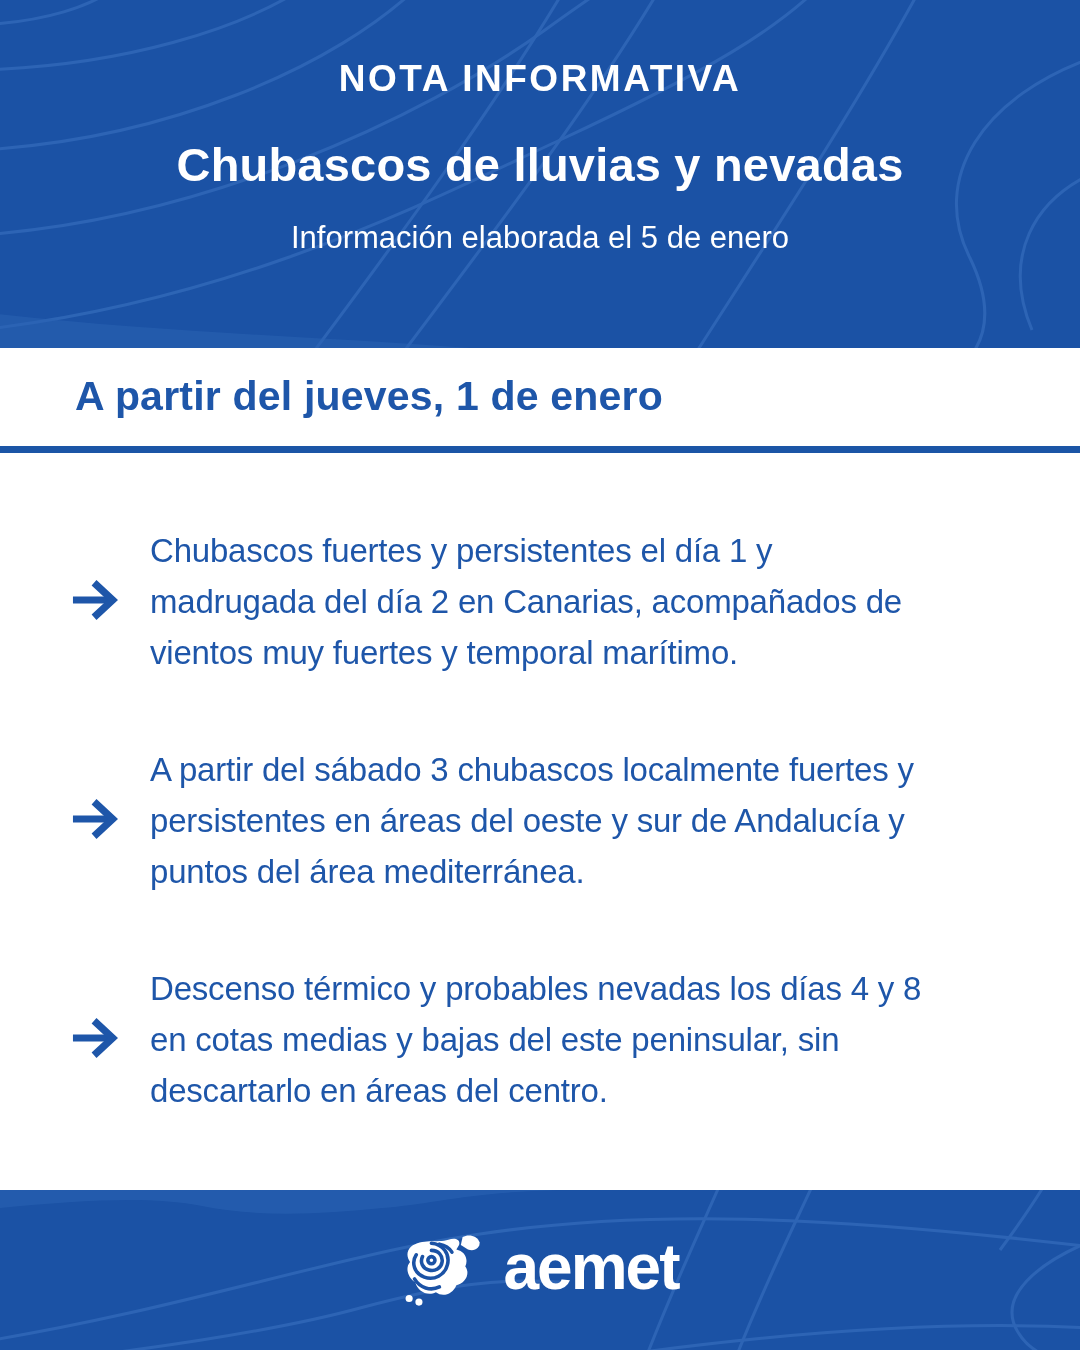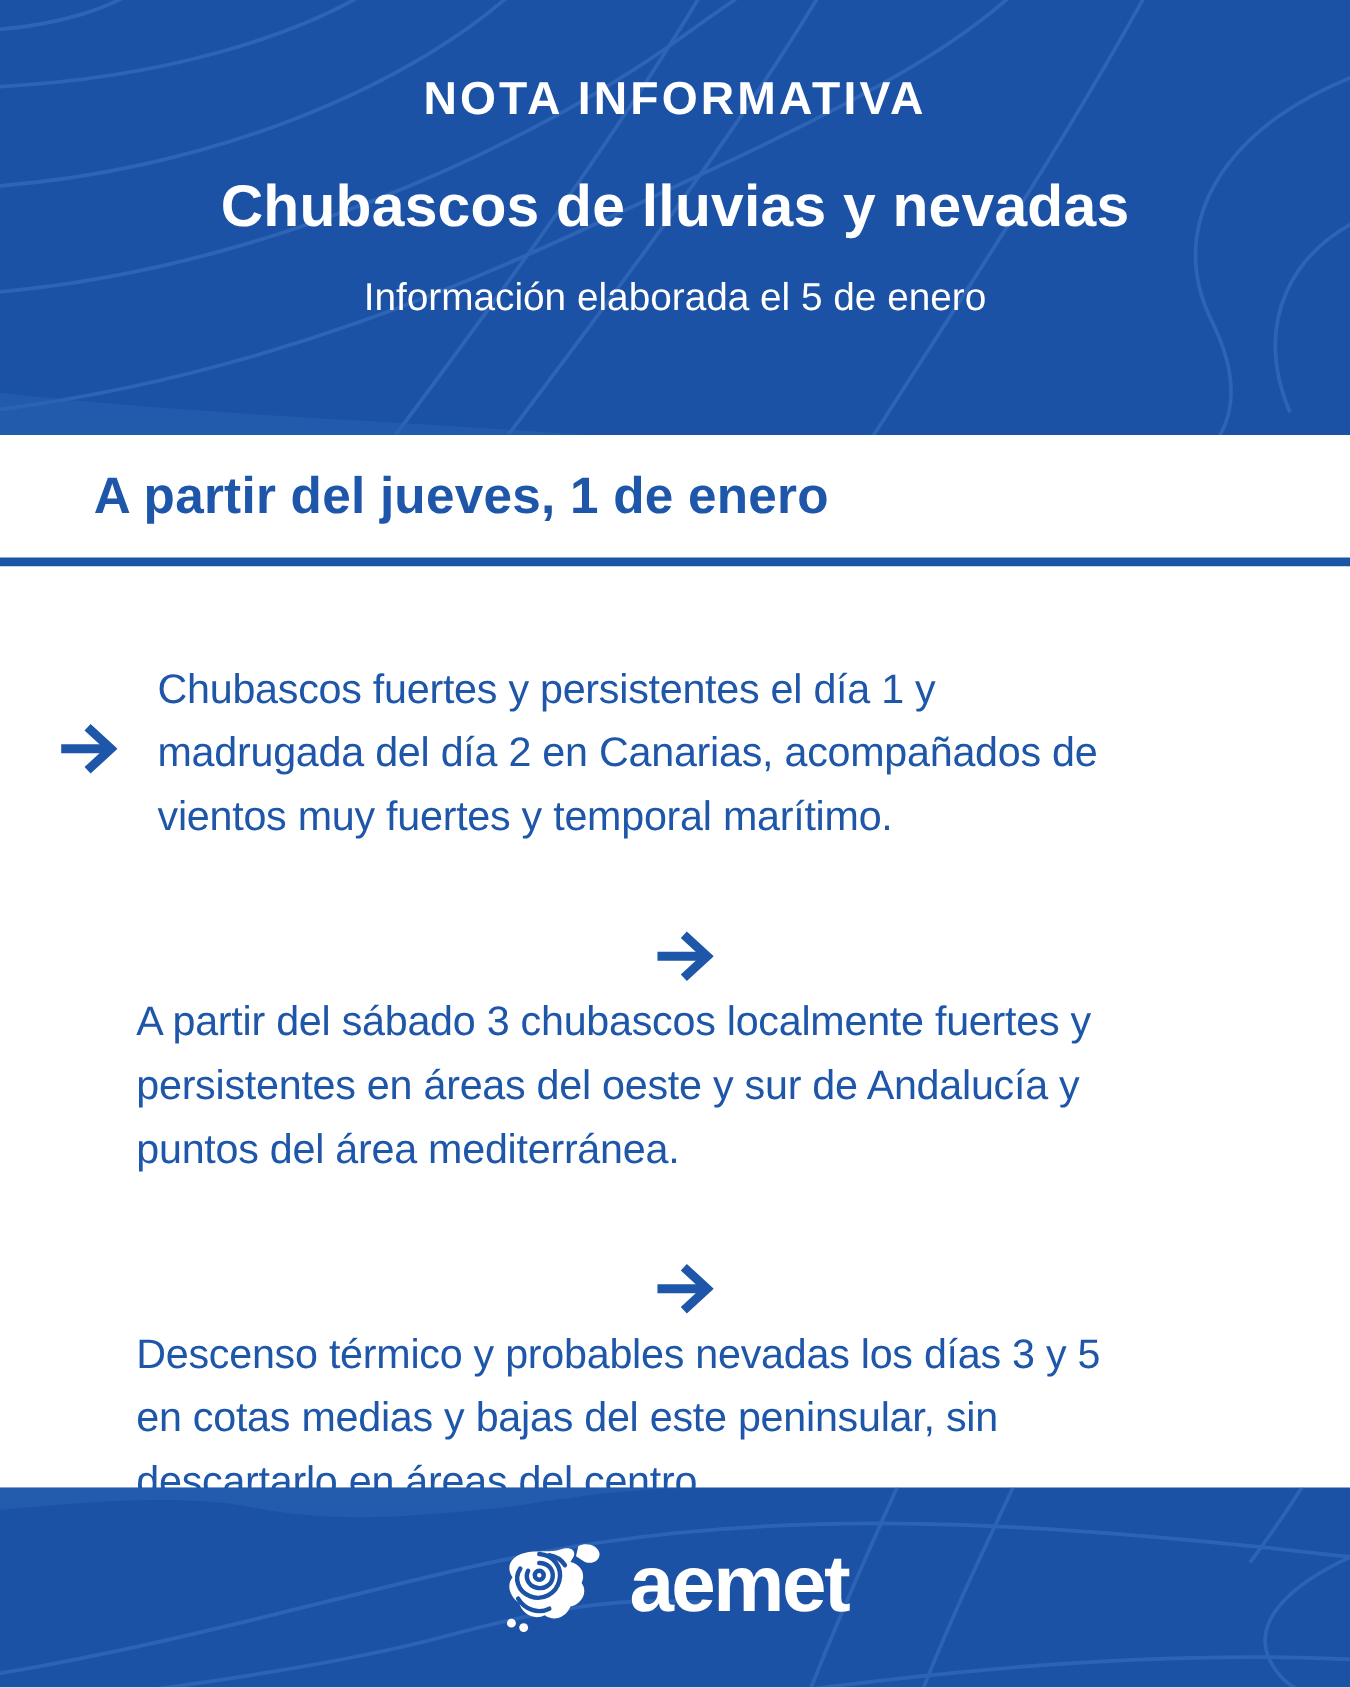--- a/index.html
+++ b/index.html
@@ -68,23 +68,23 @@
     background: #1b55a6;
   }
   .bullets {
     list-style: none;
     margin: 72px 0 0;
     padding: 0;
   }
   .bullet {
     display: flex;
     align-items: center;
-    padding-left: 48px;
-  }
-  .bullet + .bullet { margin-top: 66px; flex-direction: column; }
+    padding-left: 72px;
+  }
+  .bullet + .bullet { margin-top: 66px; }
   .arrow-wrap {
     flex: none;
     width: 78px;
   }
   .bullet-text {
     margin: 0;
     width: 910px;
     font-size: 33px;
     line-height: 51px;
     color: #1e56a9;
@@ -174,21 +174,21 @@
       </li>
       <li class="bullet">
         <span class="arrow-wrap">
           <svg width="46" height="42" viewBox="0 0 48 42" aria-hidden="true">
             <g fill="none" stroke="#1e56a9" stroke-width="7.5">
               <path d="M1 21 H41"></path>
               <path d="M23 3 L42.5 21 L23 39"></path>
             </g>
           </svg>
         </span>
-        <p class="bullet-text">Descenso térmico y probables nevadas los días 3 y 5
+        <p class="bullet-text">Descenso térmico y probables nevadas los días 4 y 8
 en cotas medias y bajas del este peninsular, sin
 descartarlo en áreas del centro.</p>
       </li>
     </ul>
   </main>
 
   <footer class="band footer-band">
     <svg class="waves" viewBox="0 0 1080 160" preserveAspectRatio="none" aria-hidden="true">
       <path d="M0,0 H560 C470,2 432,14 382,18 C322,24 262,28 202,16 C152,6 82,10 0,18 Z" fill="#2a63b2" opacity="0.6"></path>
       <g fill="none" stroke="#3f77c5" stroke-width="3" opacity="0.5">

